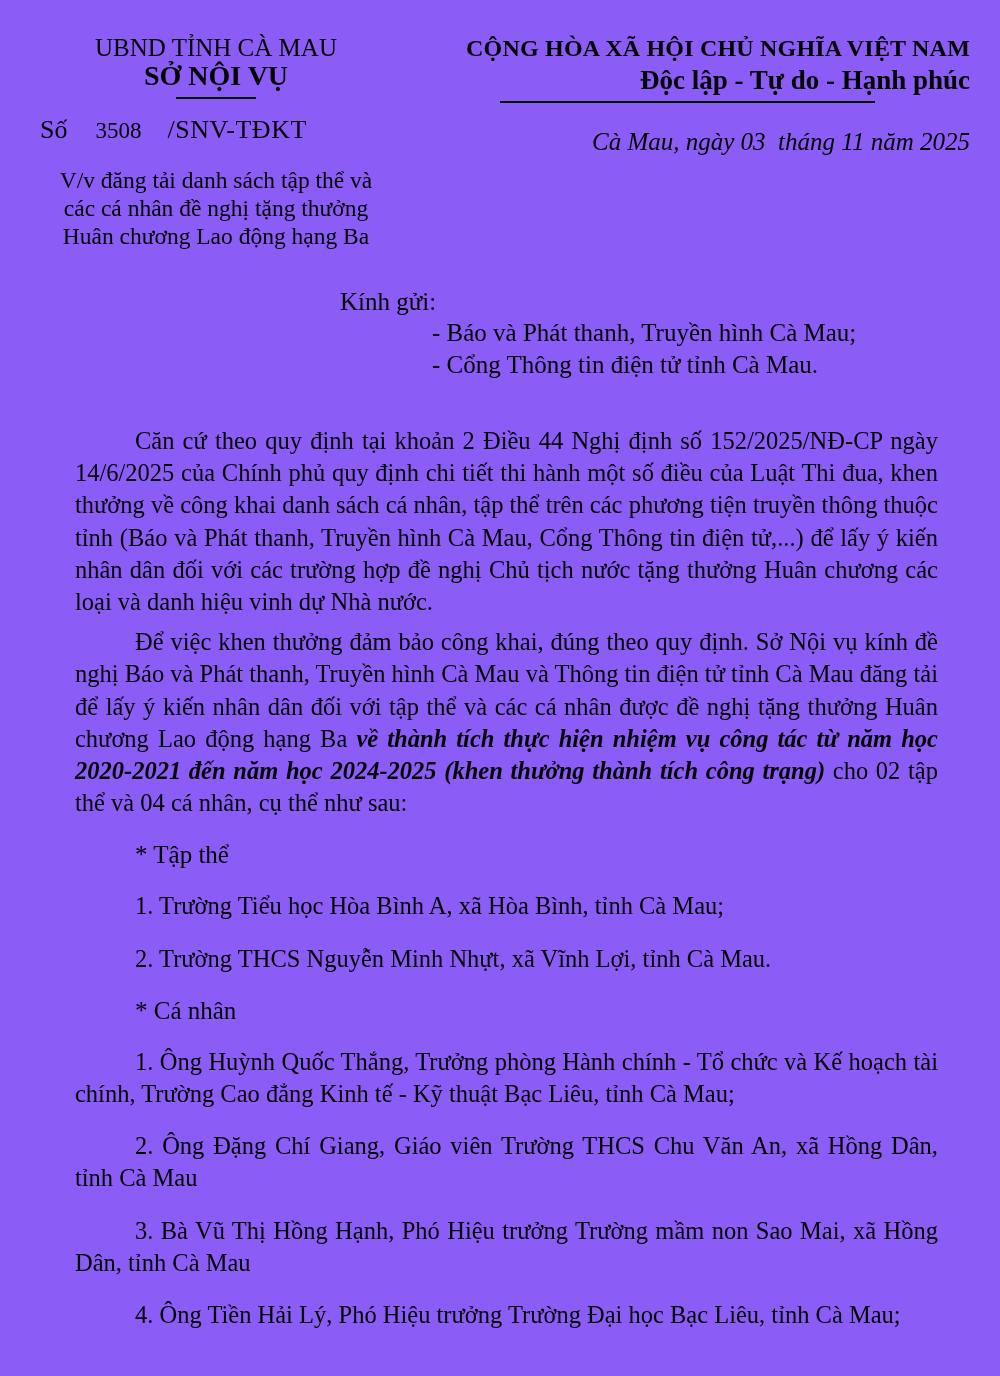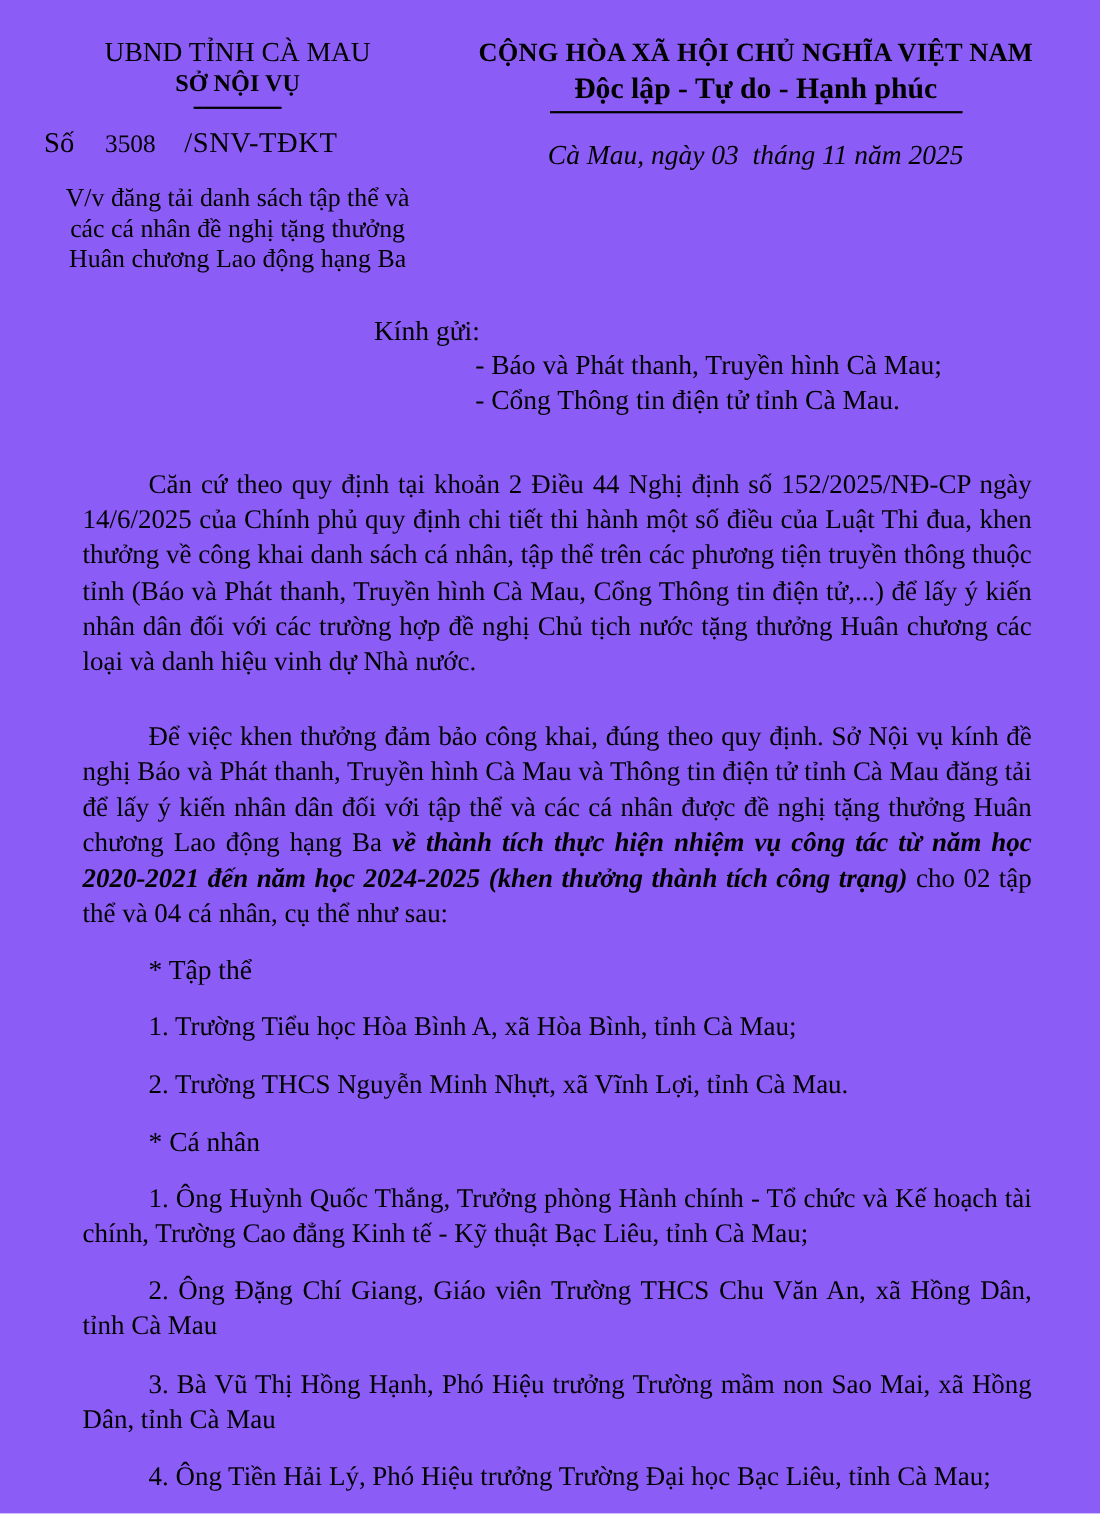--- a/index.html
+++ b/index.html
@@ -11,43 +11,43 @@
     background: #8b5cf6;
     color: #000000;
     font-family: "Liberation Serif", "DejaVu Serif", serif;
     box-sizing: border-box;
     padding: 34px 30px 10px 40px;
     overflow: hidden;
   }
   
   .header { display: flex; justify-content: space-between; align-items: flex-start; }
   .hcol-left  { width: 352px; text-align: center; }
-  .hcol-right { width: 566px; text-align: center; }
+  .hcol-right { width: 566px; text-align: right; }
   .org-parent { font-size: 25px; line-height: 28px; }
-  .org-name   { font-size: 22px; line-height: 28px; font-weight: bold; }
+  .org-name   { font-size: 28px; line-height: 28px; font-weight: bold; }
   .rule-short { width: 80px;  border-top: 2px solid #000; margin: 7px auto 0; }
   .rule-long  { width: 375px; border-top: 2px solid #000; margin: 5px auto 0; }
   .so-row { margin-top: 15px; font-size: 26px; line-height: 31px; display: flex; justify-content: flex-start; align-items: baseline; }
   .so-label  { }
   .so-number { font-size: 23px; margin-left: 28px; }
   .so-suffix { margin-left: 26px; letter-spacing: 0.5px; }
   .subject { margin: 20px auto 0; width: 352px; font-size: 23.5px; line-height: 28px; }
   .national-motto-1 { font-size: 24px; line-height: 29px; font-weight: bold; letter-spacing: 0.2px; }
   .national-motto-2 { font-size: 27px; line-height: 31px; font-weight: bold; margin-top: 2px; }
   .dateline { font-size: 25px; line-height: 29px; font-style: italic; margin-top: 24px; white-space: pre-wrap; }
   
   .content { margin: 36px 32px 0 35px; }
   .salutation { font-size: 25px; line-height: 31px; margin-left: 265px; }
   .recipients { margin-left: 357px; font-size: 25px; line-height: 32px; }
   .para {
     font-size: 24.5px; line-height: 32.2px;
     text-align: justify; text-indent: 60px; margin: 0;
   }
   .para-1 { margin-top: 44px; }
-  .para-2 { margin-top: 36px; }
+  .para-2 { margin-top: 8px; }
   .bi { font-weight: bold; font-style: italic; }
   .section-title { font-size: 25px; line-height: 31px; font-weight: normal; margin: 20px 0 0 60px; }
   .list-item {
     font-size: 24.5px; line-height: 32.2px;
     text-align: justify; text-indent: 60px; margin: 20px 0 0 0;
   }
 </style>
 </head>
 <body>
 

